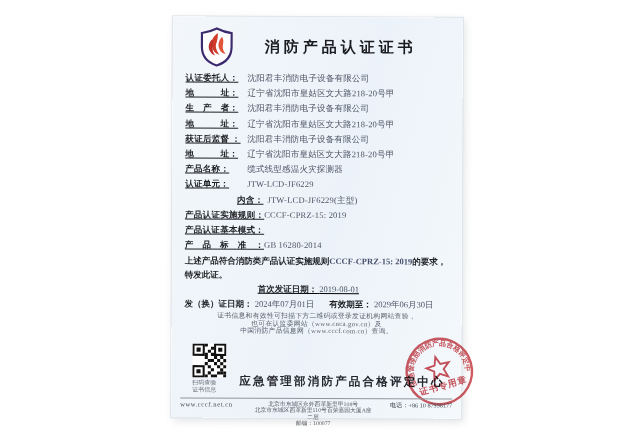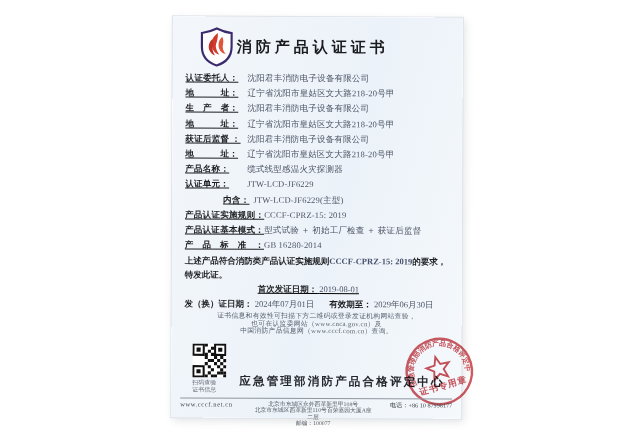--- a/index.html
+++ b/index.html
@@ -7,32 +7,32 @@
               font-family:"Liberation Serif","DejaVu Serif",serif; }
   .canvas { position:relative; width:640px; height:440px; background:#ffffff; }
 
   .cert { position:absolute; left:172px; top:17px; width:290px; height:401px;
           background:linear-gradient(105deg,#f3f7fb 0%,#ecf2f9 55%,#f5f9fc 100%);
           box-shadow:0 0 0 1px #e0e4e9, 2px 3px 9px rgba(80,90,100,.18);
           transform:rotate(.25deg); }
 
   
   .logo { position:absolute; left:26px; top:9px; width:36px; height:42px; }
-  .title { position:absolute; left:64px; top:21px; width:180px; text-align:left;
+  .title { position:absolute; left:64px; top:21px; width:180px; text-align:right;
            font-size:15px; font-weight:bold; letter-spacing:4px; color:#1a1b1e; }
   .certno { position:absolute; top:45px; right:9px; font-size:7.5px; color:#6e737b;
             letter-spacing:.4px; }
 
   
   .rows { position:absolute; left:13px; right:8px; top:57px; display:flex;
           flex-direction:column; gap:6.2px; }
   .row { display:flex; font-size:8.5px; line-height:9px; }
   .row .lbl { min-width:62px; font-weight:bold; color:#1d1f22; letter-spacing:.3px;text-decoration:underline; }
   .row .val { color:#4b5363; letter-spacing:.2px; }
-  .row.indent .lbl { min-width:0; margin-left:38px; margin-right:4px; }
+  .row.indent .lbl { min-width:0; margin-left:52px; margin-right:4px; }
 
   .statement { position:absolute; left:13px; right:8px; top:238px; font-size:8.5px;
                line-height:13.5px; font-weight:bold; color:#1d1f22; }
   .statement .val { font-weight:bold; color:#46506b; }
 
   .first-issue { position:absolute; left:86px; top:267px; font-size:8.5px;text-decoration:underline; }
   .reissue { position:absolute; left:13px; top:282px; font-size:8.5px; }
   .b-lbl { font-weight:bold; color:#1d1f22; }
   .g-val { color:#4b5363; }
   .pair2 { margin-left:13px;margin-top:36px; }
@@ -109,21 +109,20 @@
       <div class="row indent">
           <span class="lbl">内含：</span>
           <span class="val">JTW-LCD-JF6229(主型)</span>
         </div>
       <div class="row">
           <span class="lbl">产品认证实施规则：</span>
           <span class="val">CCCF-CPRZ-15: 2019</span>
         </div>
       <div class="row">
           <span class="lbl">产品认证基本模式：</span>
-          <span class="val">型式试验 ＋ 初始工厂检查 ＋ 获证后监督</span>
         </div>
       <div class="row">
           <span class="lbl">产　品　标　准　：</span>
           <span class="val">GB 16280-2014</span>
         </div>
     </div>
 
     <div class="statement">
       <span>上述产品符合消防类产品认证实施规则</span><span class="val">CCCF-CPRZ-15: 2019</span><span>的要求，特发此证。</span>
     </div>

